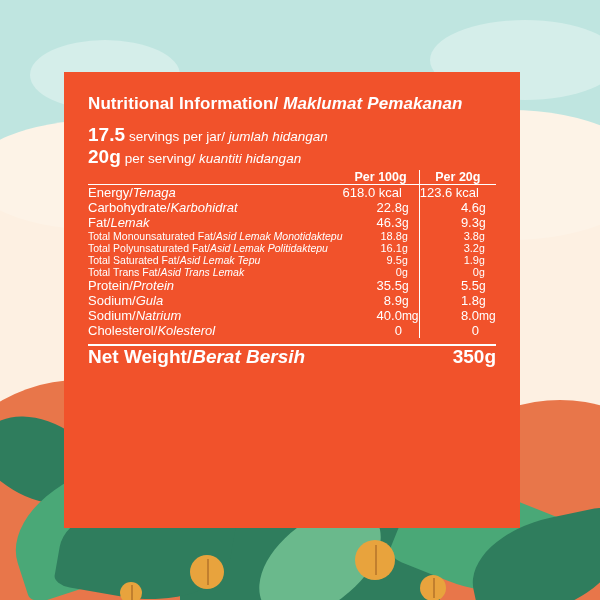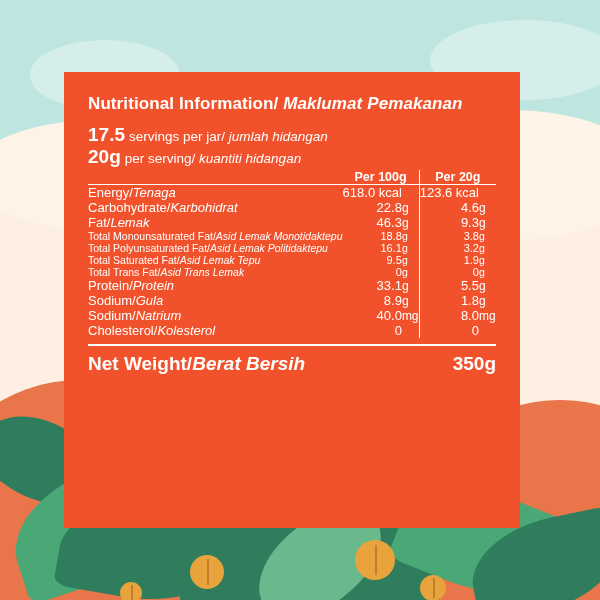--- a/index.html
+++ b/index.html
@@ -167,21 +167,20 @@
     background: #ffffff;
     margin-top: 6px;
   }
 
   .netweight {
     display: flex;
     justify-content: space-between;
     align-items: baseline;
     font-size: 19px;
     font-weight: bold;
-    padding-top: 7px;
   }
   .netweight .it { font-style: italic; }
 </style>
 </head>
 <body>
 
 <div id="page">
 
   <div class="bg-layer">
     <div class="bg-sky"></div>
@@ -311,21 +310,21 @@
           <td class="val sub">0</td>
           <td class="unit sub">g</td>
           <td class="val sub sep">0</td>
           <td class="unit sub">g</td>
         </tr>
 
         <tr>
           <td class="nm">
             <span>Protein/</span><span class="it">Protein</span>
           </td>
-          <td class="val">33.1</td>
+          <td class="val">35.5</td>
           <td class="unit">g</td>
           <td class="val sep">5.5</td>
           <td class="unit">g</td>
         </tr>
 
         <tr>
           <td class="nm">
             <span>Sodium/</span><span class="it">Gula</span>
           </td>
           <td class="val">8.9</td>

